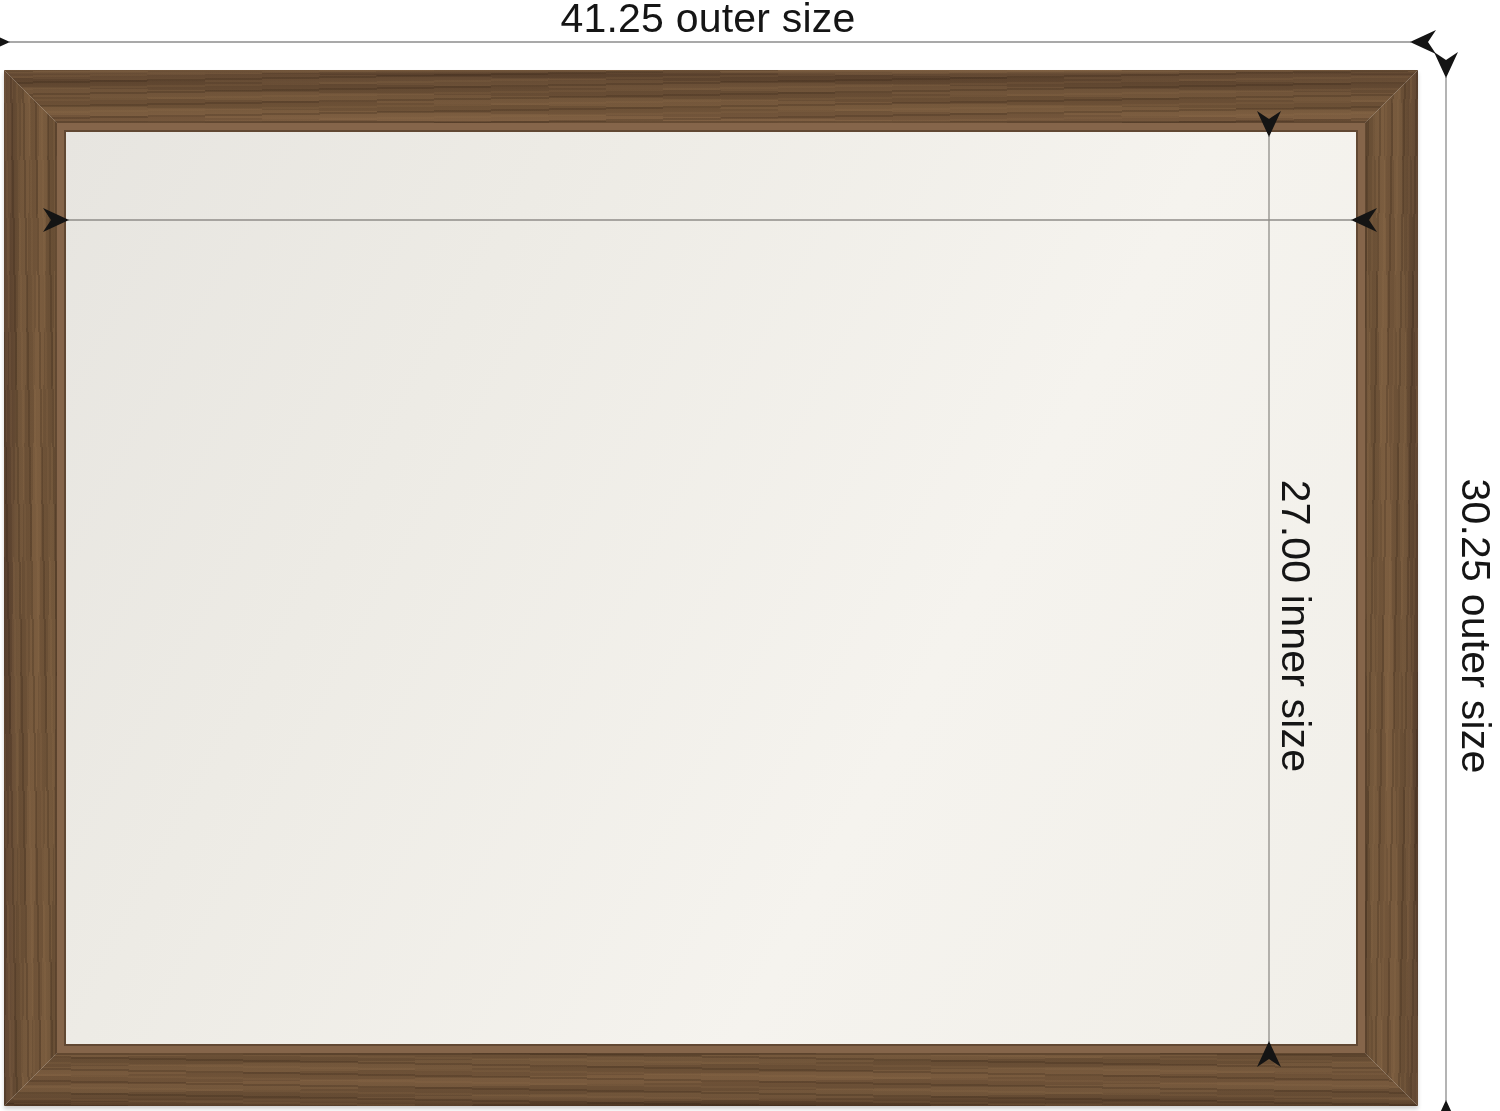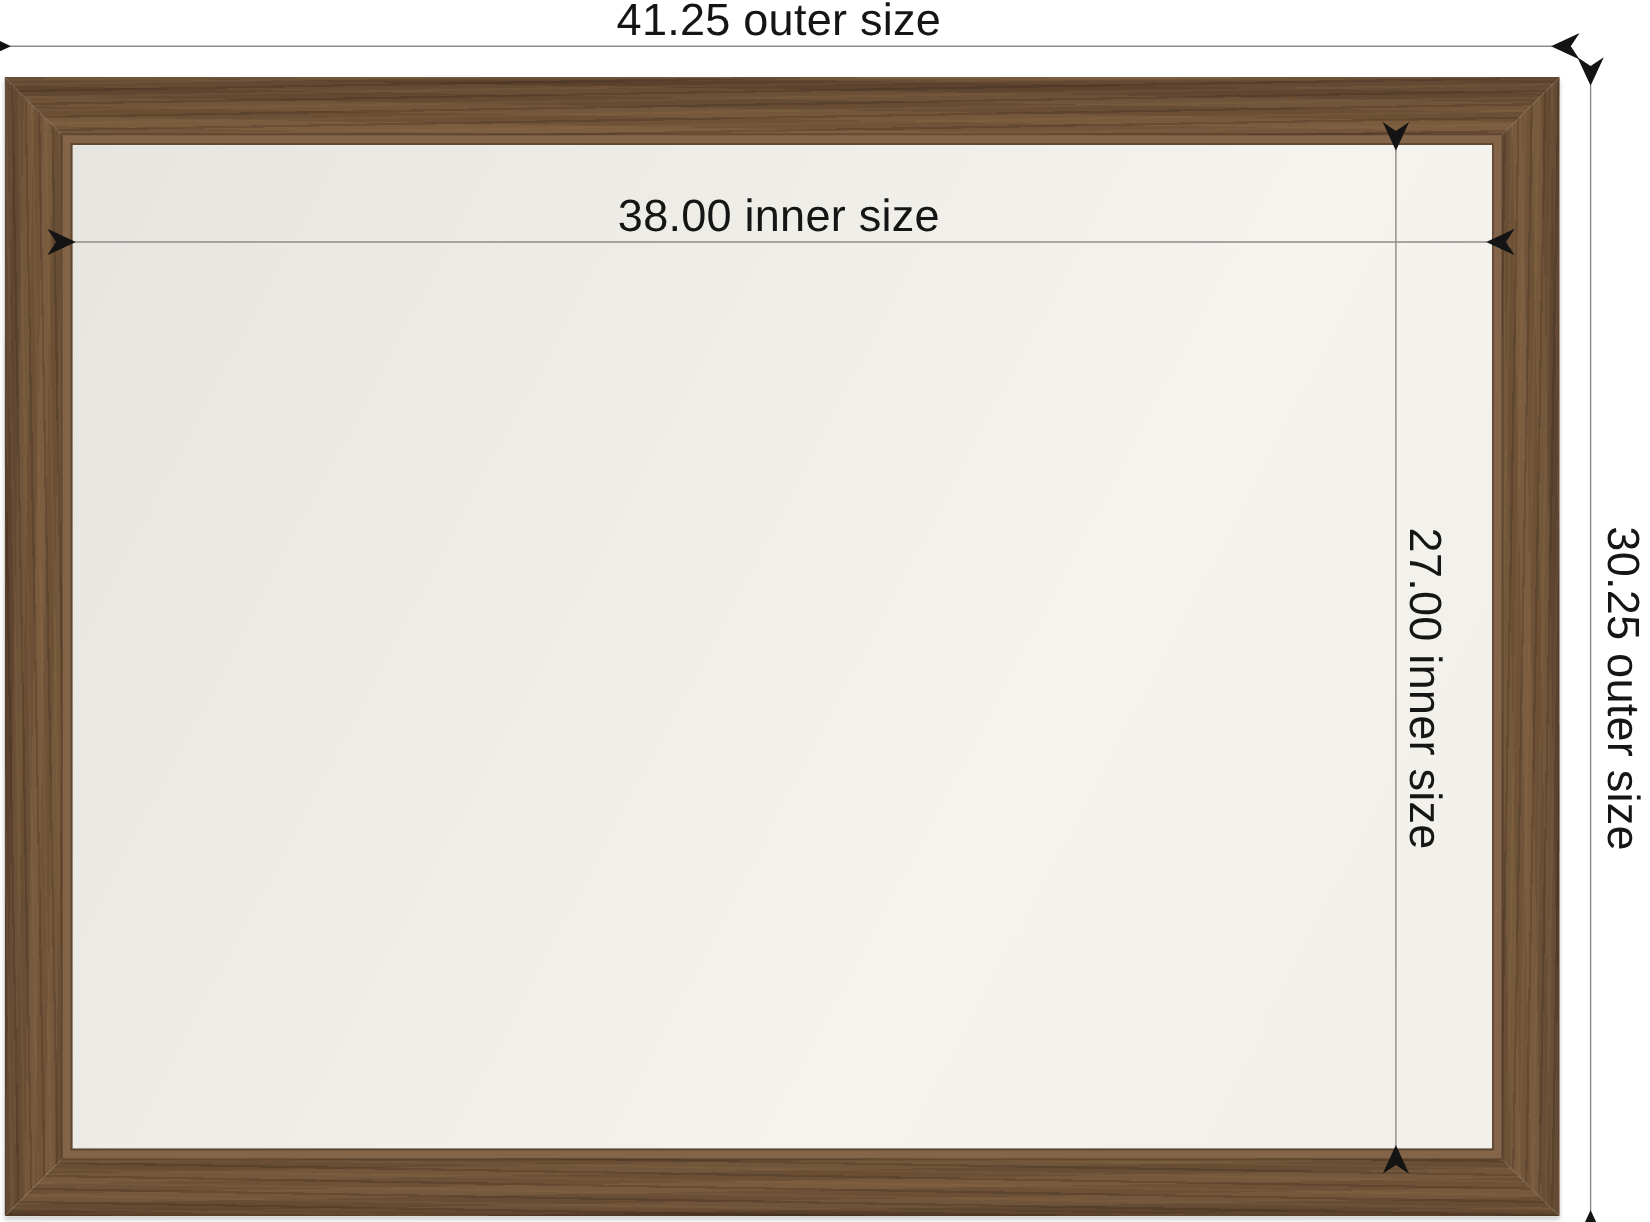--- a/index.html
+++ b/index.html
@@ -107,17 +107,16 @@
         <path d="M1,13 L27,1 L19,13 L27,25 Z" fill="#141414"></path>
       </marker>
     </defs>
     <line x1="9" y1="42" x2="1411" y2="42" stroke="#8c8c8c" stroke-width="1.3" marker-start="url(#arr)" marker-end="url(#arr)"></line>
     <line x1="1446" y1="77" x2="1446" y2="1101" stroke="#8c8c8c" stroke-width="1.3" marker-start="url(#arr)" marker-end="url(#arr)"></line>
     <line x1="68" y1="220" x2="1352" y2="220" stroke="#8f8d88" stroke-width="1.3" marker-start="url(#arr)" marker-end="url(#arr)"></line>
     <line x1="1269" y1="136" x2="1269" y2="1042" stroke="#8f8d88" stroke-width="1.3" marker-start="url(#arr)" marker-end="url(#arr)"></line>
   </svg>
 
   <div class="dim-label h" id="label-outer-width">41.25 outer size</div>
-  <div class="dim-label h" id="label-inner-width">38.00 inner size</div>
   <div class="dim-label v" id="label-inner-height">27.00 inner size</div>
   <div class="dim-label v" id="label-outer-height">30.25 outer size</div>
 
 </div>
 
 </body></html>

